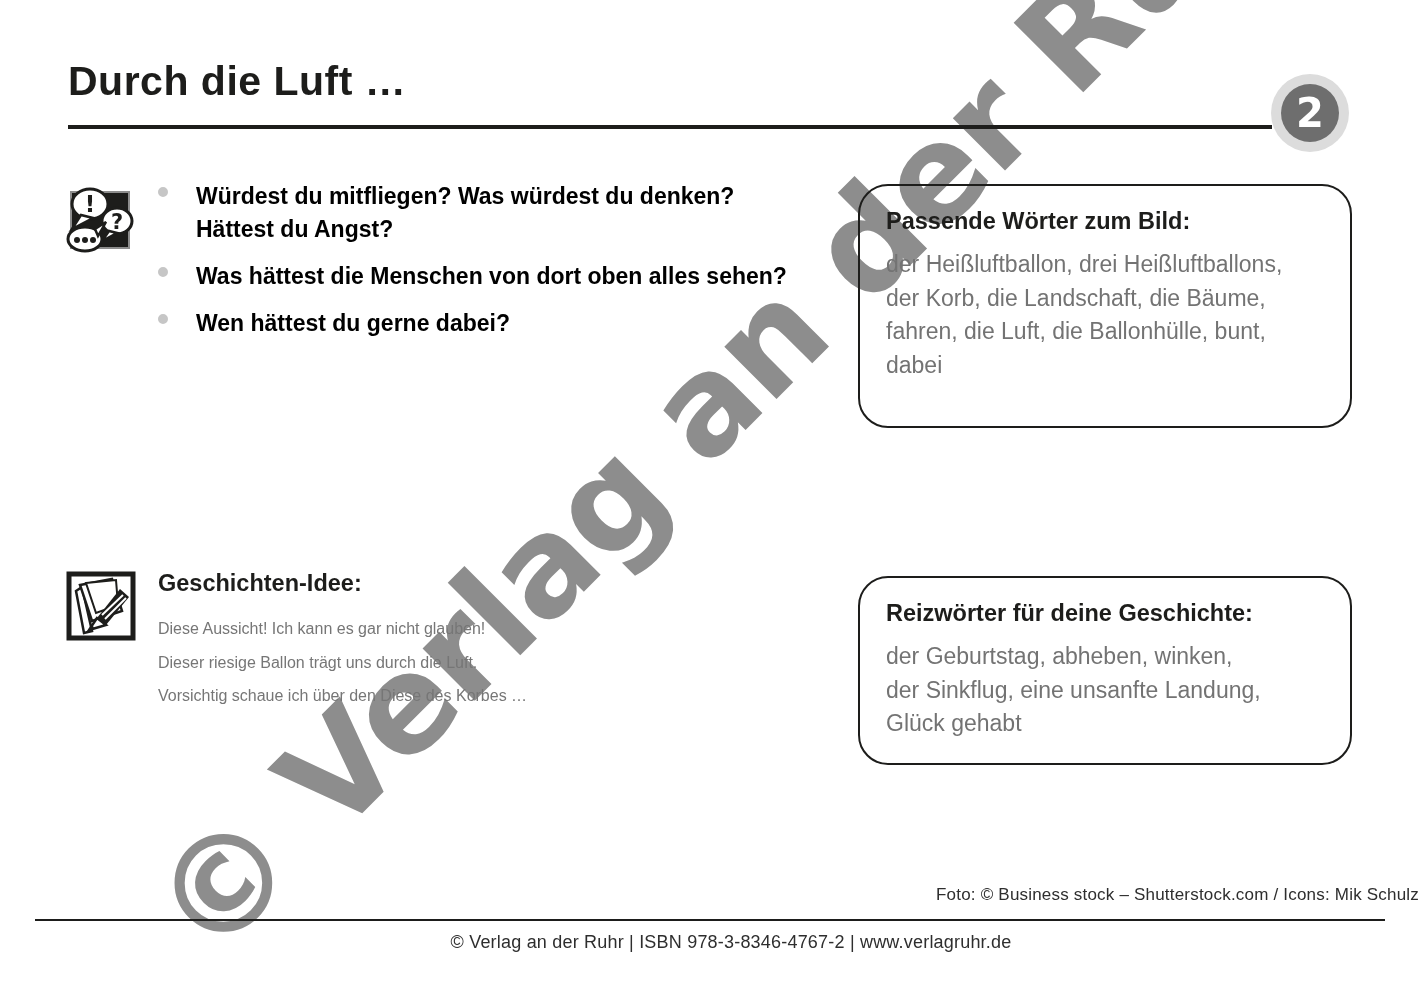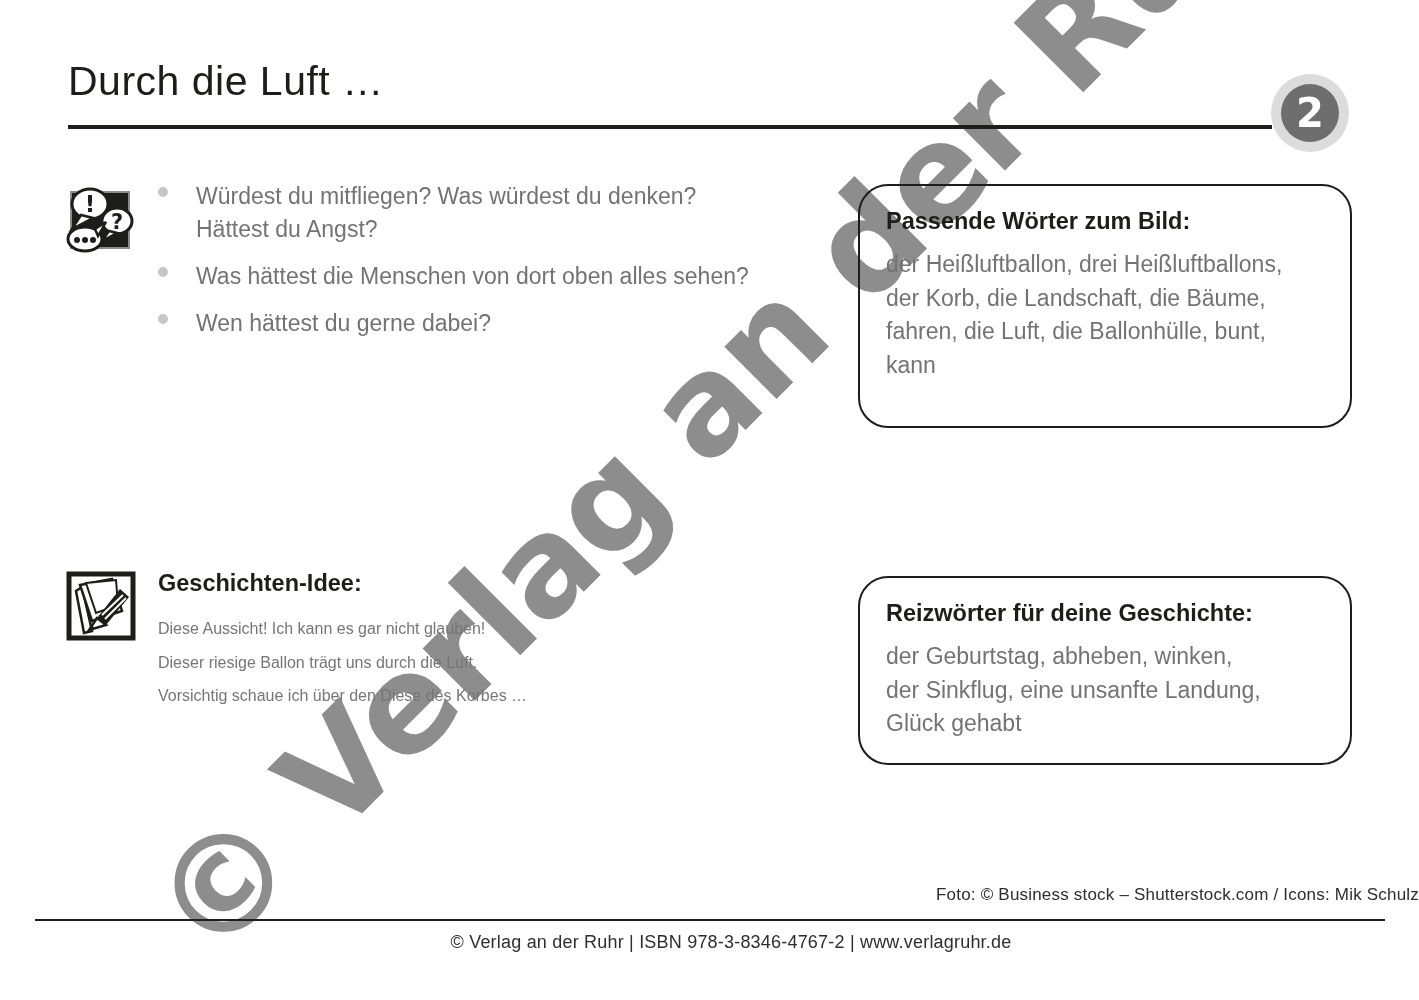--- a/index.html
+++ b/index.html
@@ -16,21 +16,21 @@
     font-weight:bold; font-size:135px; line-height:1.2;
     color:#8d8d8d; white-space:nowrap; letter-spacing:-2px;
     transform:rotate(-45deg); transform-origin:left bottom;
     pointer-events:none;
   }
   .content { position:absolute; inset:0; z-index:1; }
 
   
   .title {
     position:absolute; left:68px; top:58px;
-    font-size:41px; font-weight:normal; color:#1d1d1b; letter-spacing:0.5px;
+    font-size:41px; font-weight:bold; color:#1d1d1b; letter-spacing:0.5px;
   }
   .title-rule {
     position:absolute; left:68px; top:125px; width:1204px; height:4px;
     background:#1d1d1b;
   }
   .badge-outer {
     position:absolute; left:1271px; top:74px; width:78px; height:78px;
     border-radius:50%; background:#dcdcdc;
     display:flex; align-items:center; justify-content:center;
   }
@@ -42,21 +42,21 @@
   }
 
   
   .icon-box { position:absolute; }
   .q-row { position:absolute; left:158px; display:flex; }
   .bullet {
     width:9px; height:9px; border:5px solid #c6c6c6; border-radius:50%;
     background:#ffffff; margin-top:7px; flex:0 0 auto;
   }
   .q-text {
-    margin-left:28px; font-size:23px; line-height:33px; color:#737373;
+    margin-left:28px; font-size:23px; line-height:33px; color:#000000;font-weight:bold;
   }
 
   
   .round-box {
     position:absolute; left:858px; width:494px;
     border:2.5px solid #1d1d1b; border-radius:30px;
     padding:22px 26px;
   }
   .box-title { font-size:23.5px; font-weight:bold; color:#1d1d1b; }
   .box-body { margin-top:13px; font-size:23px; line-height:33.5px; color:#737373; }
@@ -135,21 +135,21 @@
       <span class="bullet"></span>
       <div class="q-text">Wen hättest du gerne dabei?</div>
     </div>
 
     <div class="round-box" style="top:184px; height:244px;">
       <div class="box-title">Passende Wörter zum Bild:</div>
       <div class="box-body">
         <div>der Heißluftballon, drei Heißluftballons,</div>
         <div>der Korb, die Landschaft, die Bäume,</div>
         <div>fahren, die Luft, die Ballonhülle, bunt,</div>
-        <div>kann</div>
+        <div>dabei</div>
       </div>
     </div>
 
     <div class="icon-box" style="left:66px; top:571px;">
       <svg width="70" height="70" viewBox="0 0 70 70">
         <rect x="3" y="3" width="64" height="64" fill="#ffffff" stroke="#1d1d1b" stroke-width="5"></rect>
 
         <polygon points="10,20 16,16 26,60 18,62" fill="#ffffff" stroke="#1d1d1b" stroke-width="2.5"></polygon>
         <polygon points="14,14 46,8 56,40 26,50" fill="#ffffff" stroke="#1d1d1b" stroke-width="2.5"></polygon>
         <polygon points="20,12 50,9 52,34 30,42" fill="#ffffff" stroke="#1d1d1b" stroke-width="2"></polygon>

